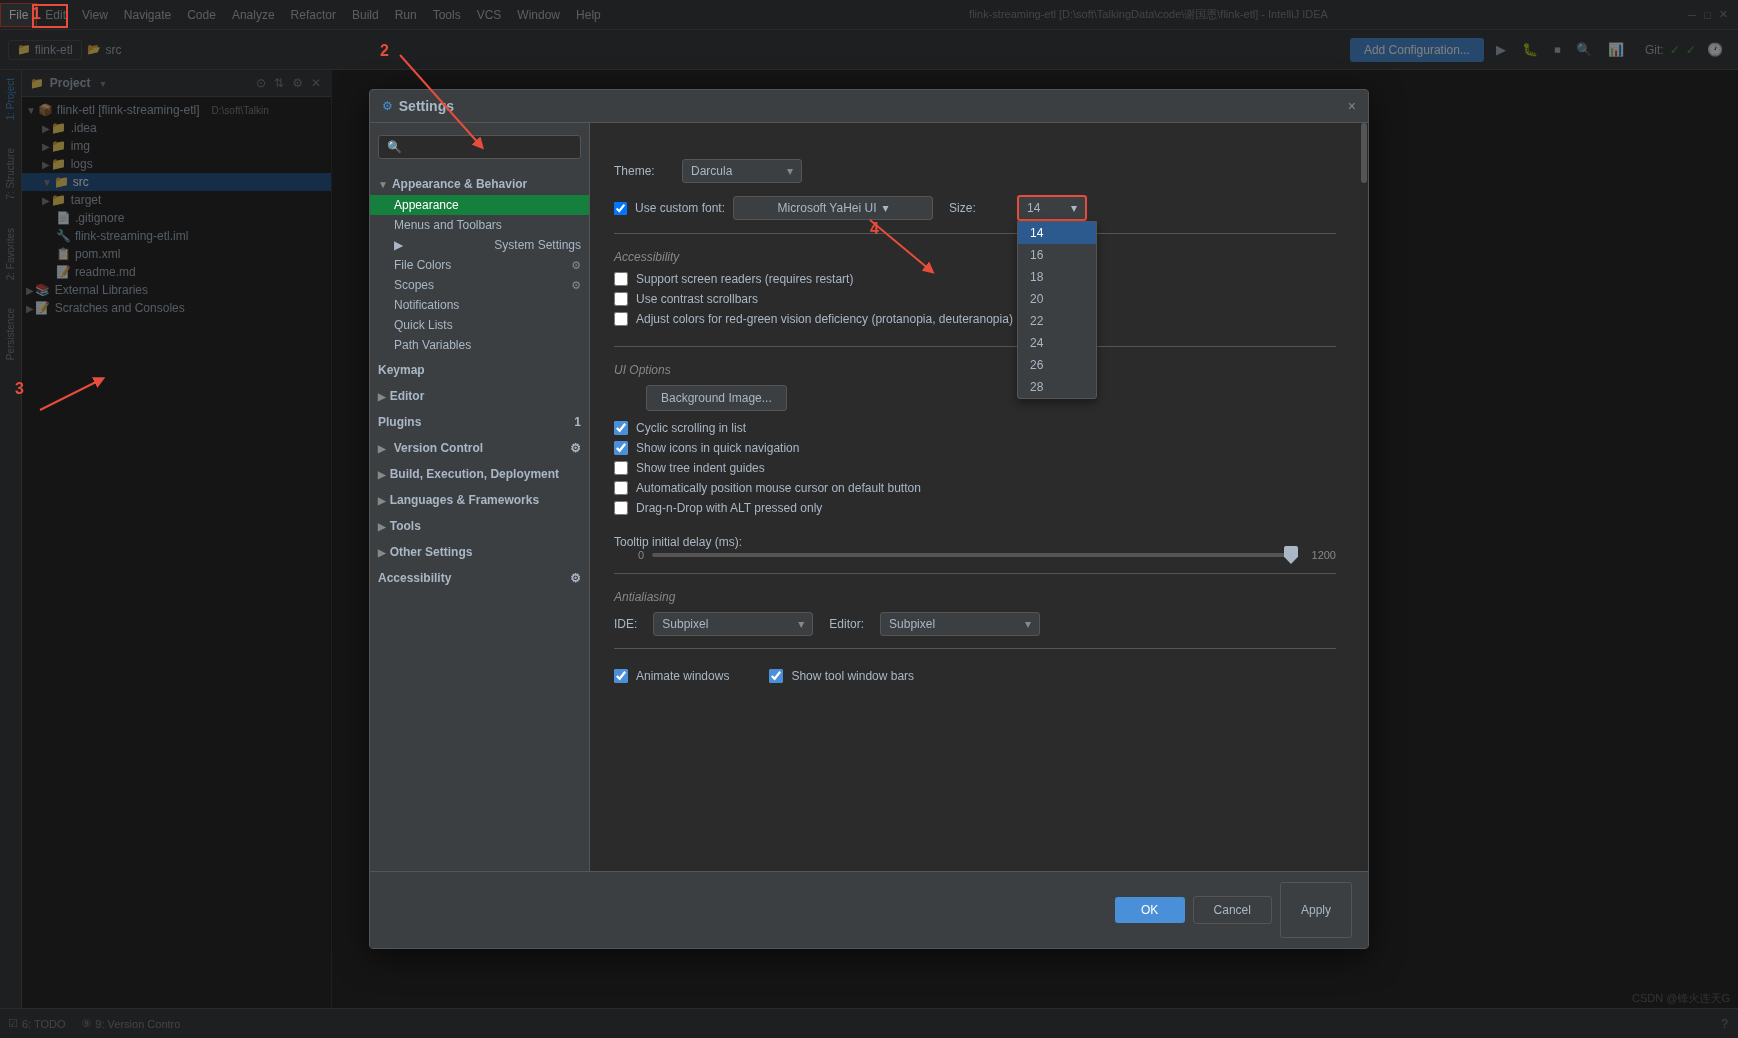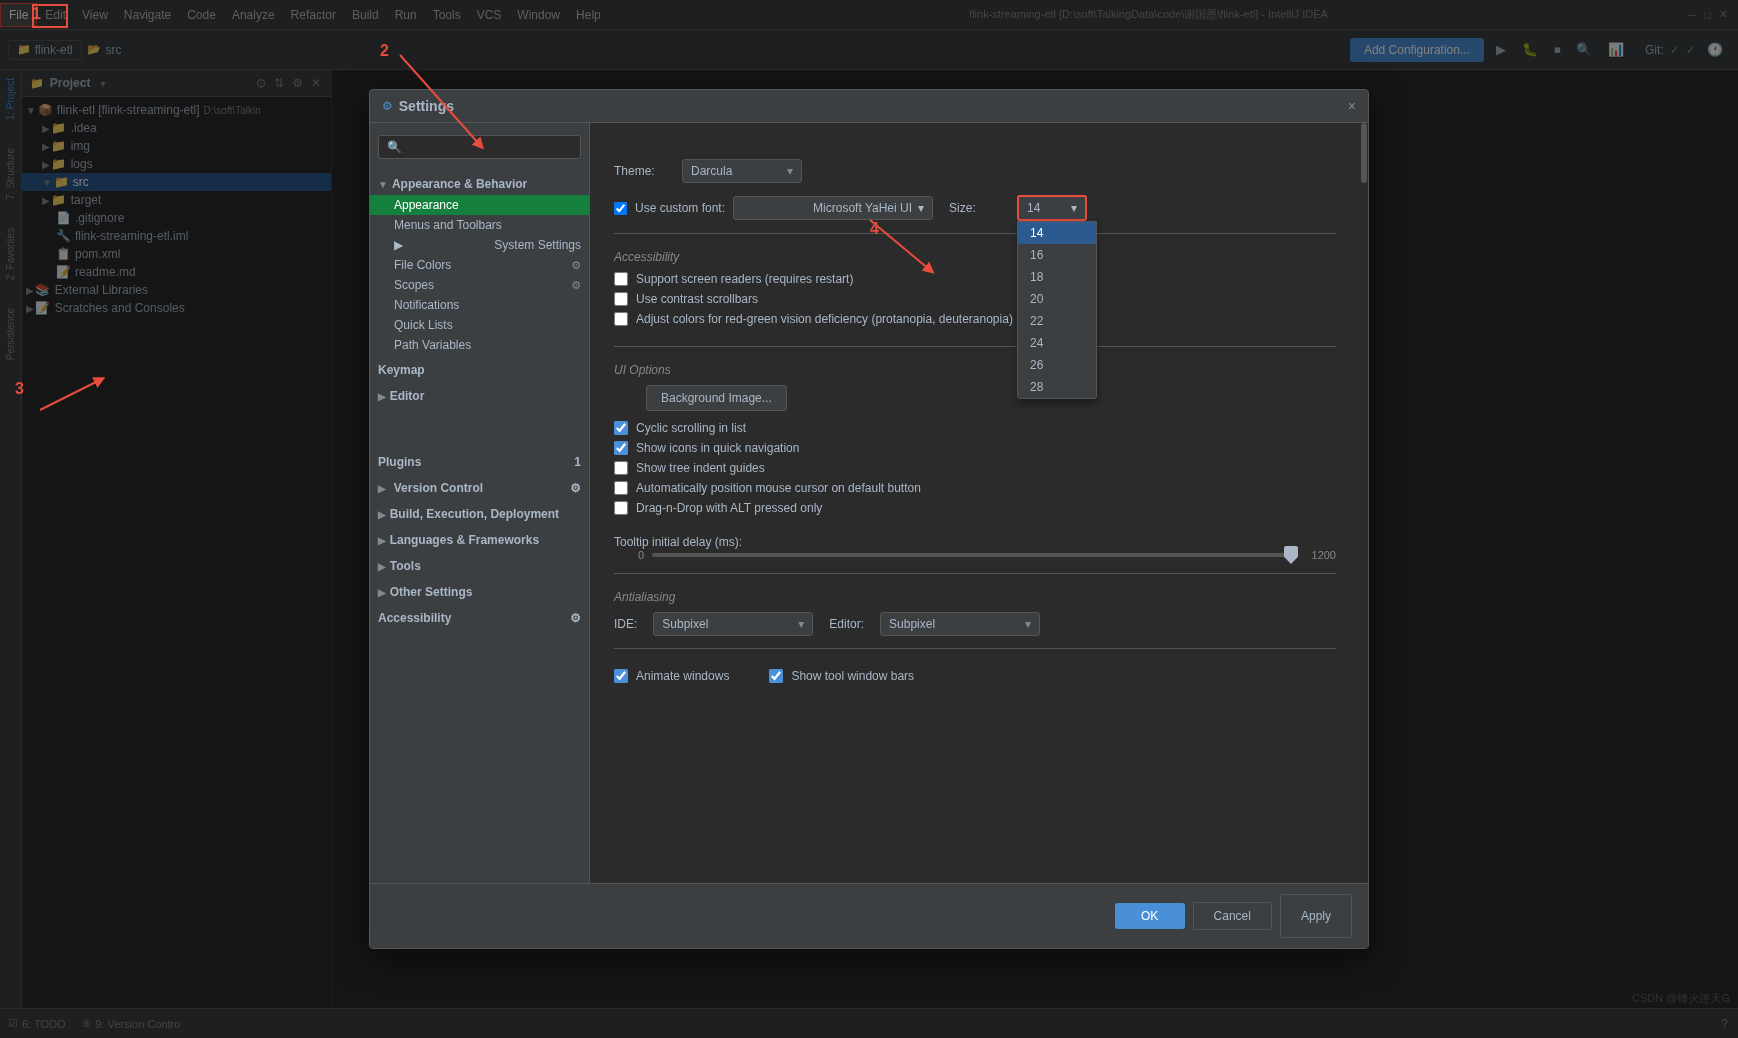--- a/index.html
+++ b/index.html
@@ -318,21 +318,21 @@
     .font-select {
       min-width: 200px;
       background: #3c3f41;
       border: 1px solid #555;
       border-radius: 3px;
       color: #a9b7c6;
       padding: 4px 8px;
       font-size: 12px;
       display: flex;
       align-items: center;
-      justify-content: flex-end;
+      justify-content: center;
       gap: 6px;
     }
 
     .size-select-container {
       position: relative;
     }
     .size-select {
       background: #3c3f41;
       border: 2px solid #e74c3c;
       border-radius: 3px;
@@ -488,21 +488,21 @@
       padding: 6px 20px;
       font-size: 12px;
       cursor: pointer;
       min-width: 70px;
     }
     .btn-apply {
       background: #3c3f41;
       border: 1px solid #555;
       border-radius: 3px;
       color: #a9b7c6;
-      padding: 14px 20px;
+      padding: 20px 20px;
       font-size: 12px;
       cursor: pointer;
       min-width: 70px;
     }
 
     
     .annotation {
       position: absolute;
       color: #e74c3c;
       font-weight: bold;
@@ -618,21 +618,21 @@
         <button class="sidebar-icon-btn">⚙</button>
         <button class="sidebar-icon-btn">✕</button>
       </div>
     </div>
     <div class="tree-area">
 
       <div class="tree-item">
         <span class="tree-arrow">▼</span>
         <span class="tree-icon" style="color:#e8a84c;">📦</span>
         <span class="tree-text">flink-etl [flink-streaming-etl]</span>
-        <span style="color:#888;font-size:10px;margin-left:4px;">D:\soft\Talkin</span>
+        <span style="color:#888;font-size:10px;margin-left:12px;">D:\soft\Talkin</span>
       </div>
       <div class="tree-item">
         <span class="tree-indent"></span>
         <span class="tree-arrow">▶</span>
         <span class="tree-icon" style="color:#6897bb;">📁</span>
         <span class="tree-text">.idea</span>
       </div>
       <div class="tree-item">
         <span class="tree-indent"></span>
         <span class="tree-arrow">▶</span>
@@ -766,21 +766,21 @@
         </div>
 
         <div class="nav-section">
           <div class="nav-section-header">
             <span class="arrow">▶</span>
             <span>Editor</span>
           </div>
         </div>
 
         <div class="nav-section">
-          <div class="nav-section-header" style="justify-content:space-between;margin-top:40px;">
+          <div class="nav-section-header" style="justify-content:space-between;">
             <span>Plugins</span>
             <span class="badge">1</span>
           </div>
         </div>
 
         <div class="nav-section">
           <div class="nav-section-header" style="justify-content:space-between;">
             <div style="display:flex;align-items:center;gap:4px;">
               <span class="arrow">▶</span>
               <span>Version Control</span>

